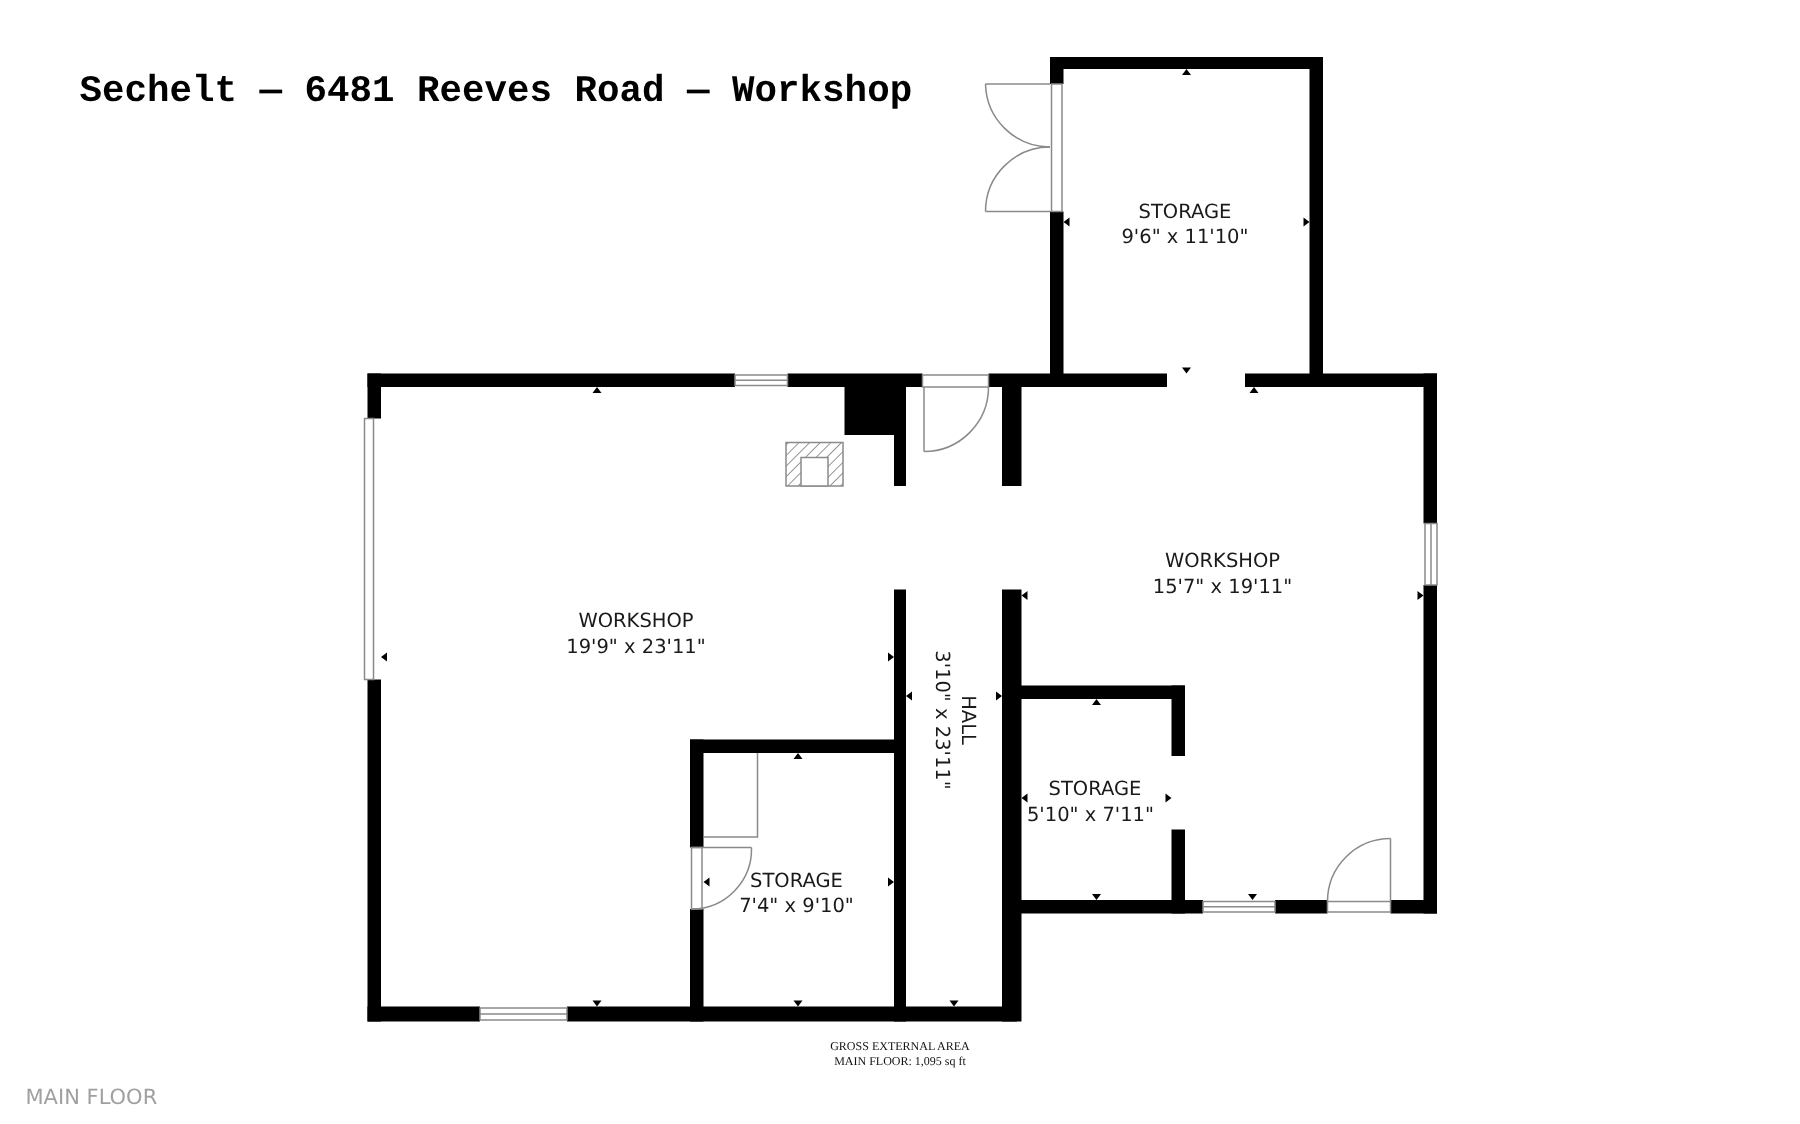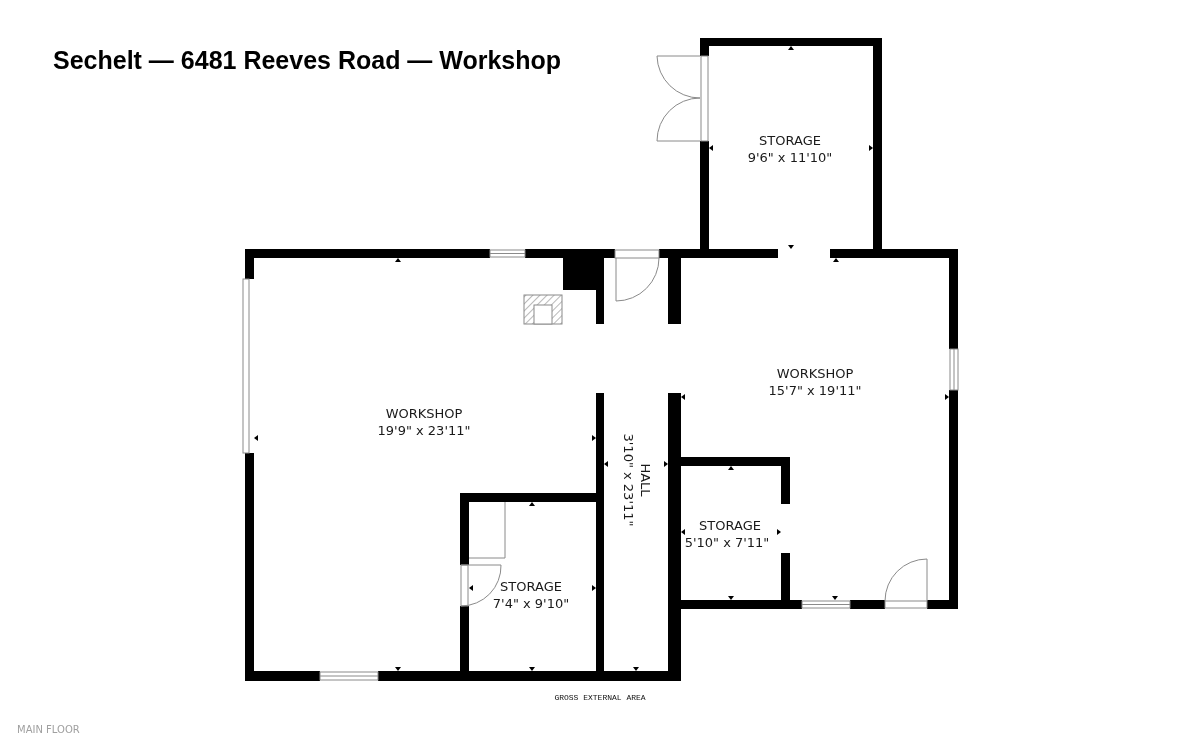--- a/index.html
+++ b/index.html
@@ -1,22 +1,22 @@
 <!DOCTYPE html>
 <html><head>
   <meta charset="utf-8">
   <style>
     html, body { margin: 0; padding: 0; background: #ffffff; }
     body { width: 1200px; height: 749px; position: relative; overflow: hidden; font-family: "DejaVu Sans", sans-serif; }
-    .title { position: absolute; left: 53px; top: 46px; font-family: Liberation Sans, sans-serif; font-weight: bold; font-size: 25px; color: #000; letter-spacing: 0px; white-space: nowrap; }
+    .title { position: absolute; left: 53px; top: 46px; font-family: Liberation Mono, monospace; font-weight: bold; font-size: 25px; color: #000; letter-spacing: 0px; white-space: nowrap; }
     svg.plan { position: absolute; left: 0; top: 0; }
     .room-label { font-family: "DejaVu Sans", sans-serif; font-size: 13px; fill: #1a1a1a; text-anchor: middle; }
-    .area-block { position: absolute; left: 0; width: 1200px; top: 693px; text-align: center; font-family: Liberation Mono, monospace; font-size: 8px; line-height: 10px; color: #111; }
+    .area-block { position: absolute; left: 0; width: 1200px; top: 693px; text-align: center; font-family: Liberation Serif, serif; font-size: 8px; line-height: 10px; color: #111; }
     .area-block .disc { color: #a8a8a8; }
-    .floor-label { position: absolute; left: 17px; top: 724px; font-family: "DejaVu Sans", sans-serif; font-size: 10px; color: #a0a0a0; }
+    .floor-label { position: absolute; left: 17px; top: 724px; font-family: "DejaVu Sans", sans-serif; font-size: 14px; color: #a0a0a0; }
   </style>
 </head>
 <body>
 
 <div class="title">Sechelt — 6481 Reeves Road — Workshop</div>
 
 <svg class="plan" width="1200" height="749" viewBox="0 0 1200 749">
   <defs>
     <pattern id="hatch" patternUnits="userSpaceOnUse" width="5" height="5" patternTransform="rotate(45)">
       <line x1="0" y1="0" x2="0" y2="5" stroke="#8a8a8a" stroke-width="1.2"></line>
@@ -166,15 +166,16 @@
     <text class="room-label" x="531" y="608">7'4" x 9'10"</text>
   </g>
   <g transform="translate(636,480) rotate(90)">
     <text class="room-label" x="0" y="-5">HALL</text>
     <text class="room-label" x="0" y="12">3'10" x 23'11"</text>
   </g>
 </svg>
 
 <div class="area-block">
   <div>GROSS EXTERNAL AREA</div>
+  <div>MAIN FLOOR: 1,095 sq ft</div>
 </div>
 
 <div class="floor-label">MAIN FLOOR</div>
 
 </body></html>

